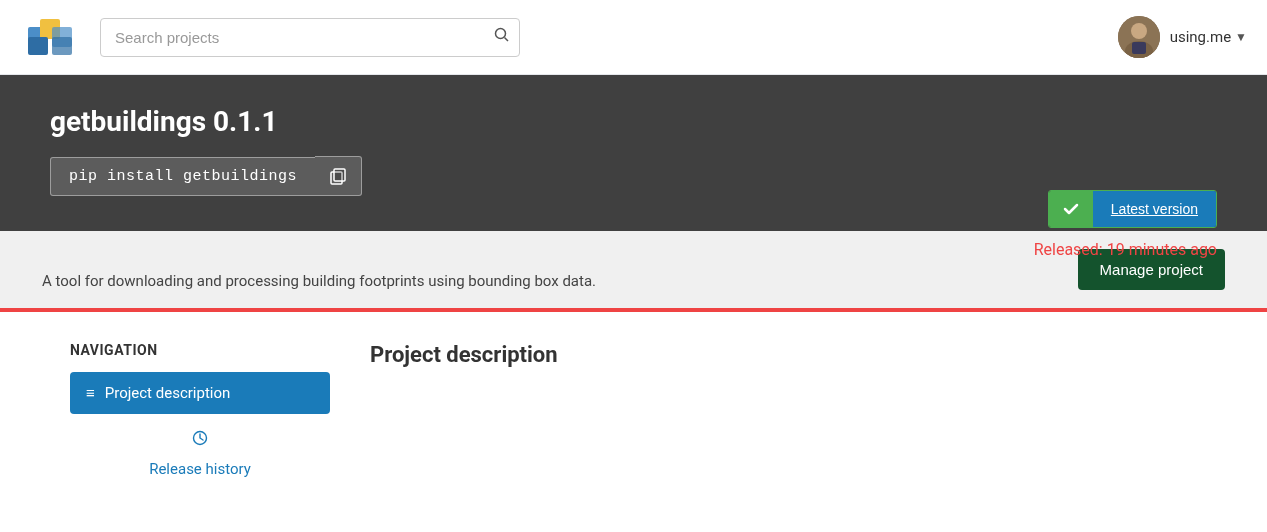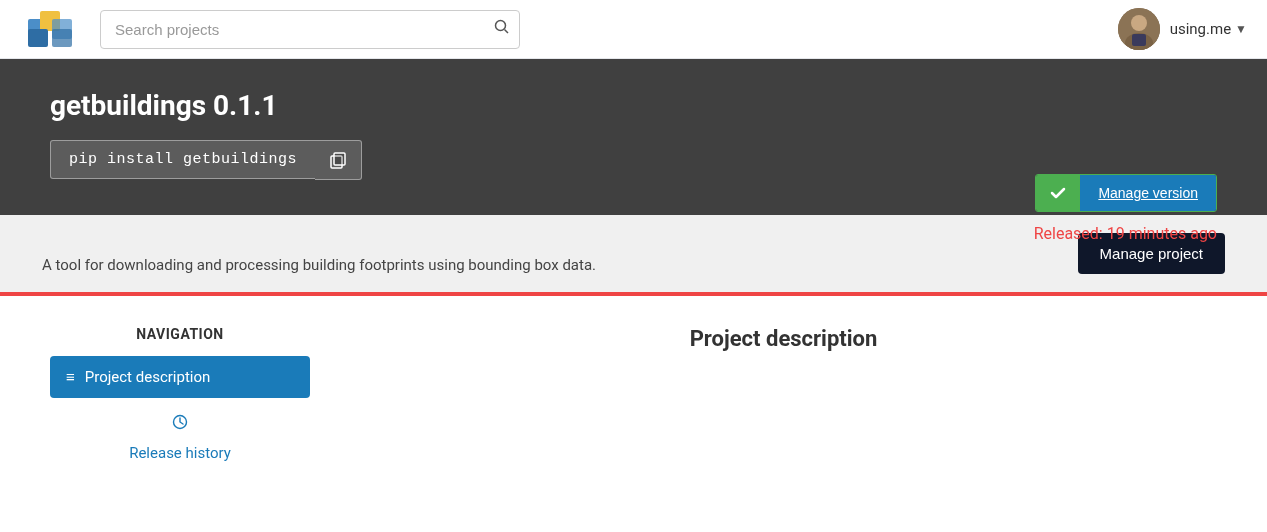--- a/index.html
+++ b/index.html
@@ -5,21 +5,21 @@
     * { margin: 0; padding: 0; box-sizing: border-box; }
     body { font-family: -apple-system, BlinkMacSystemFont, 'Segoe UI', Roboto, sans-serif; background: #fff; min-height: 532px; width: 1267px; overflow-x: hidden; }
 
     
     .header {
       background: #fff;
       border-bottom: 1px solid #e5e7eb;
       display: flex;
       align-items: center;
       padding: 12px 20px;
-      height: 59px;
+      height: 75px;
       gap: 20px;
     }
     .logo-area {
       display: flex;
       align-items: center;
       flex-shrink: 0;
     }
     .search-bar {
       flex: 1;
       max-width: 420px;
@@ -86,21 +86,21 @@
       color: #fff;
     }
     .package-title {
       font-size: 28px;
       font-weight: 700;
       margin-bottom: 18px;
       color: #fff;
     }
     .pip-row {
       display: flex;
-      align-items: flex-start;
+      align-items: center;
       gap: 0;
     }
     .pip-command {
       background: rgba(255,255,255,0.15);
       border: 1px solid rgba(255,255,255,0.4);
       padding: 10px 18px;
       font-family: 'Courier New', Courier, monospace;
       font-size: 15px;
       color: #fff;
       letter-spacing: 0.5px;
@@ -171,36 +171,35 @@
       padding: 18px 42px;
       display: flex;
       align-items: flex-end;
       justify-content: space-between;
     }
     .desc-text {
       font-size: 15px;
       color: #444;
     }
     .manage-btn {
-      background: #0f172a;
+      background: #14532d;
       color: #fff;
       border: none;
       padding: 12px 22px;
       font-size: 15px;
       border-radius: 4px;
       cursor: pointer;
       font-weight: 500;
     }
 
     
     .main-content {
       display: flex;
-      padding: 30px 50px;
+      padding: 30px 70px;
       gap: 40px;
-      text-align: center;
     }
     .sidebar {
       width: 260px;
       flex-shrink: 0;
     }
     .nav-label {
       font-size: 14px;
       font-weight: 700;
       color: #333;
       margin-bottom: 14px;
@@ -310,21 +309,21 @@
       </button>
     </div>
   </div>
   <div class="banner-right">
     <div class="latest-version-btn">
       <div class="latest-check">
         <svg width="16" height="16" viewBox="0 0 16 16">
           <polyline points="2,8 6,12 14,4" stroke="white" stroke-width="2.5" fill="none" stroke-linecap="round" stroke-linejoin="round"></polyline>
         </svg>
       </div>
-      <button class="latest-text">Manage version</button>
+      <button class="latest-text">Latest version</button>
     </div>
     <div class="released-text">Released: 19 minutes ago</div>
   </div>
 </div>
 
 <div class="desc-bar">
   <span class="desc-text">A tool for downloading and processing building footprints using bounding box data.</span>
   <button class="manage-btn">Manage project</button>
 </div>
 

